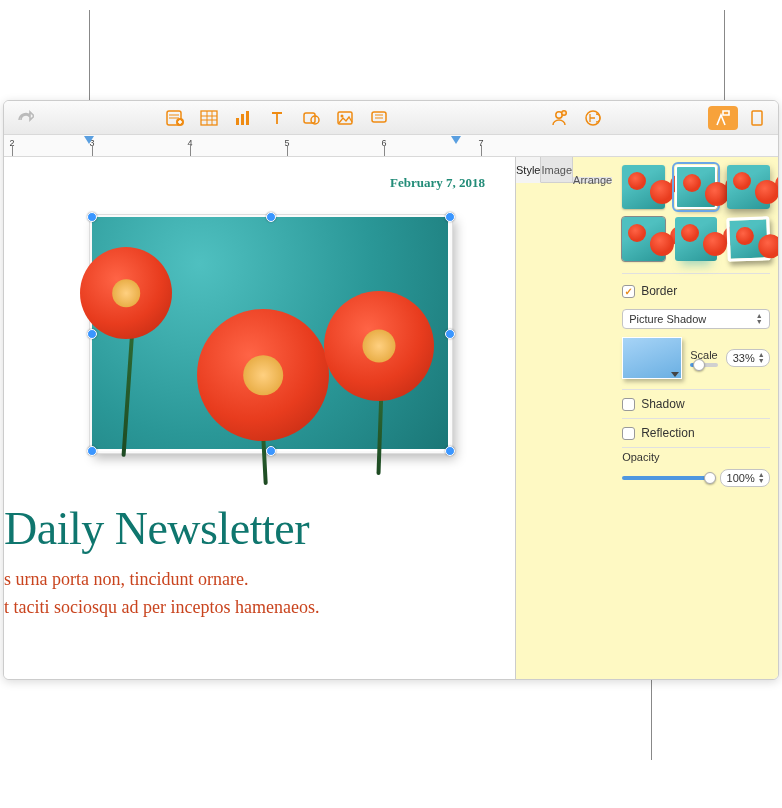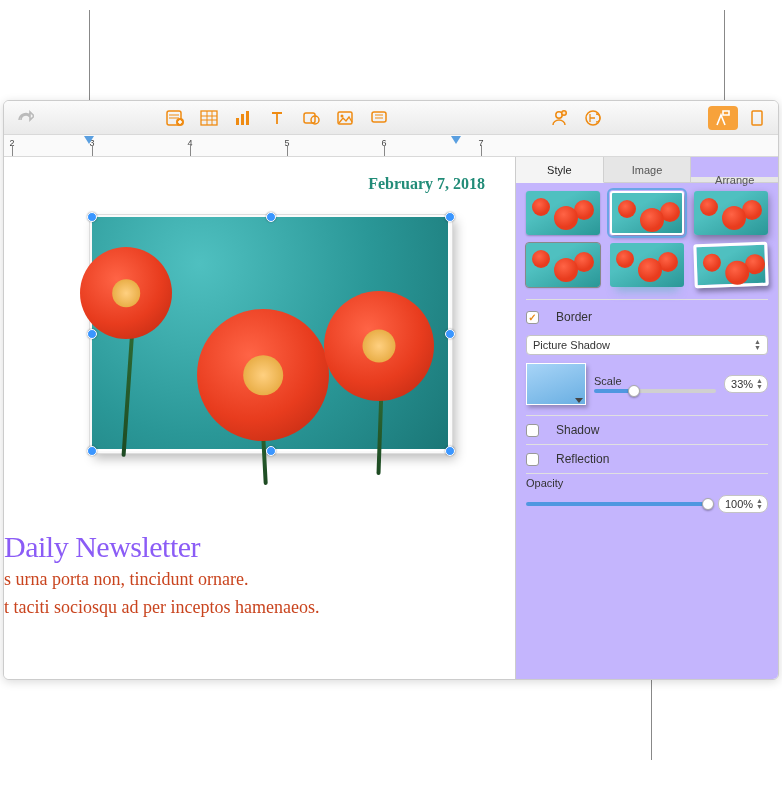--- a/index.html
+++ b/index.html
@@ -86,21 +86,21 @@
     position: relative;
     background: #fff;
     overflow: hidden;
     border-right: 1px solid #ccc;
   }
   .date-label {
     position: absolute;
     top: 18px;
     right: 30px;
     color: #228c78;
-    font-size: 16px;
+    font-size: 13px;
     font-weight: 600;
     font-family: Georgia, serif;
   }
   
   .sel-image {
     position: absolute;
     left: 86px;
     top: 58px;
     width: 362px;
     height: 238px;
@@ -140,43 +140,41 @@
     border: 1.5px solid #fff;
     border-radius: 50%;
     box-shadow: 0 0 2px rgba(0,0,0,0.4);
     transform: translate(-50%,-50%);
   }
   
   .headline {
     position: absolute;
     left: 0; top: 345px;
     font-family: Georgia, 'Times New Roman', serif;
-    font-size: 30px;
-    color: #8b5cf6;
+    font-size: 46px;
+    color: #0f766e;
     letter-spacing: -0.5px;
     font-weight: 400;
-    margin-top: 28px;
   }
   .body-text {
     position: absolute;
     left: 0; top: 408px;
     font-family: Georgia, serif;
     font-size: 18px;
     line-height: 28px;
     color: #c9441e;
   }
 
   
   .inspector {
     width: 262px;
-    background: #c4b5fd;
+    background: #fef9c3;
     font-size: 12px;
     color: #333;
     display: flex;
-    flex-direction: column;
   }
   .insp-tabs {
     display: flex;
     height: 26px;
   }
   .insp-tab {
     flex: 1;
     display: flex;
     align-items: center;
     justify-content: center;
@@ -225,21 +223,21 @@
     background: radial-gradient(circle at 40% 35%, #ff6446 0%, #e83c1e 60%);
   }
   .thumb.selected { outline: 2px solid #6aa6e6; outline-offset: 1px; }
   .thumb.framed { border: 2px solid #fff; box-shadow: 2px 3px 4px rgba(0,0,0,0.3); }
   .thumb.shadowed { box-shadow: 0 4px 8px rgba(0,0,0,0.4); }
   .thumb.reflected::before { box-shadow: none; }
   .thumb.reflected {  }
   .thumb.tilt { transform: rotate(-2deg); box-shadow: 2px 4px 5px rgba(0,0,0,0.35); border:3px solid #fff; }
 
   .section-row {
-    display:flex; align-items:center; gap:17px;
+    display:flex; align-items:center; gap:6px;
     padding: 7px 0;
     border-top: 1px solid #e0e0e0;
   }
   .section-first { border-top: 1px solid #e0e0e0; padding-top: 10px; }
   .check {
     width:13px; height:13px;
     border: 1px solid #999;
     border-radius: 3px;
     background:#fff;
     display: inline-flex;

